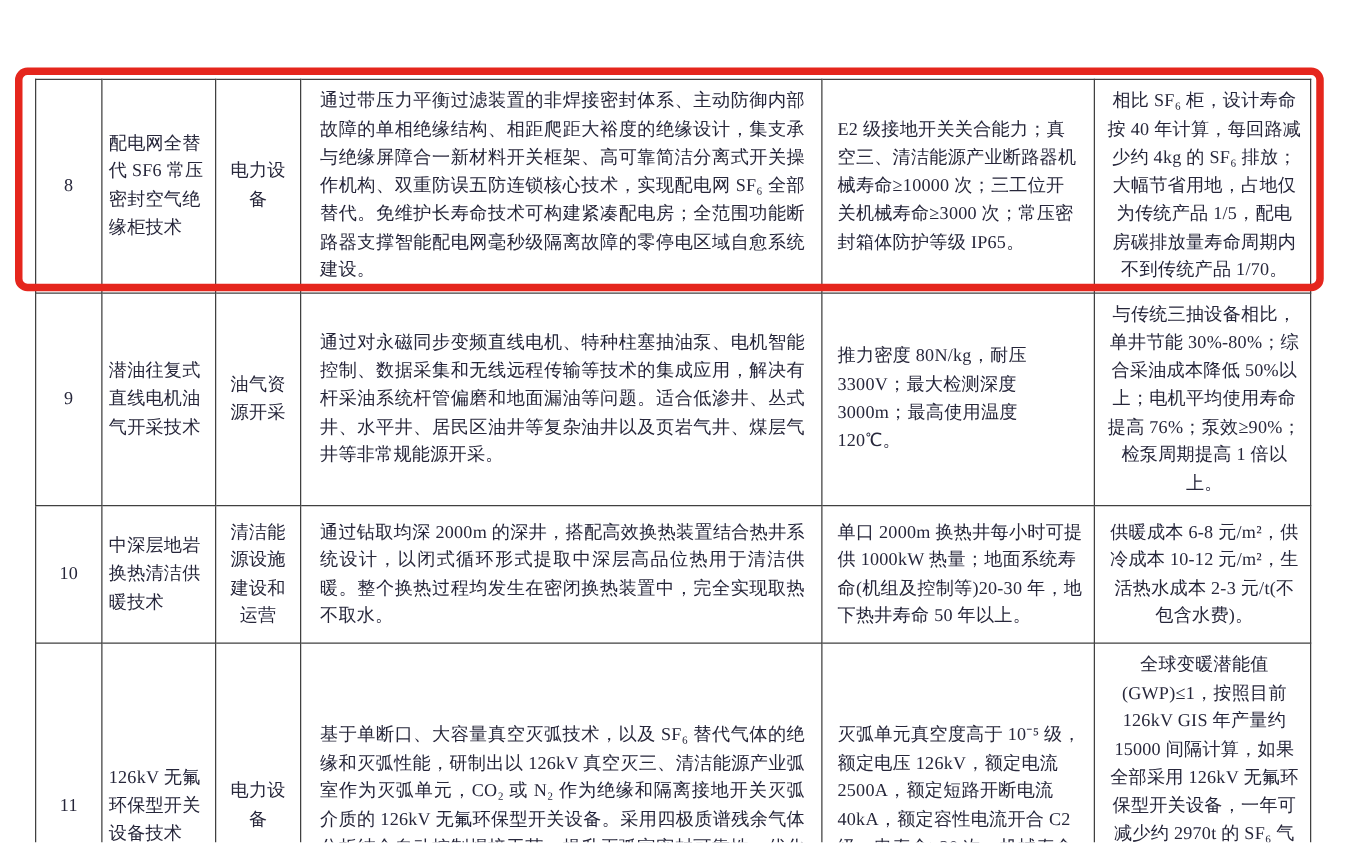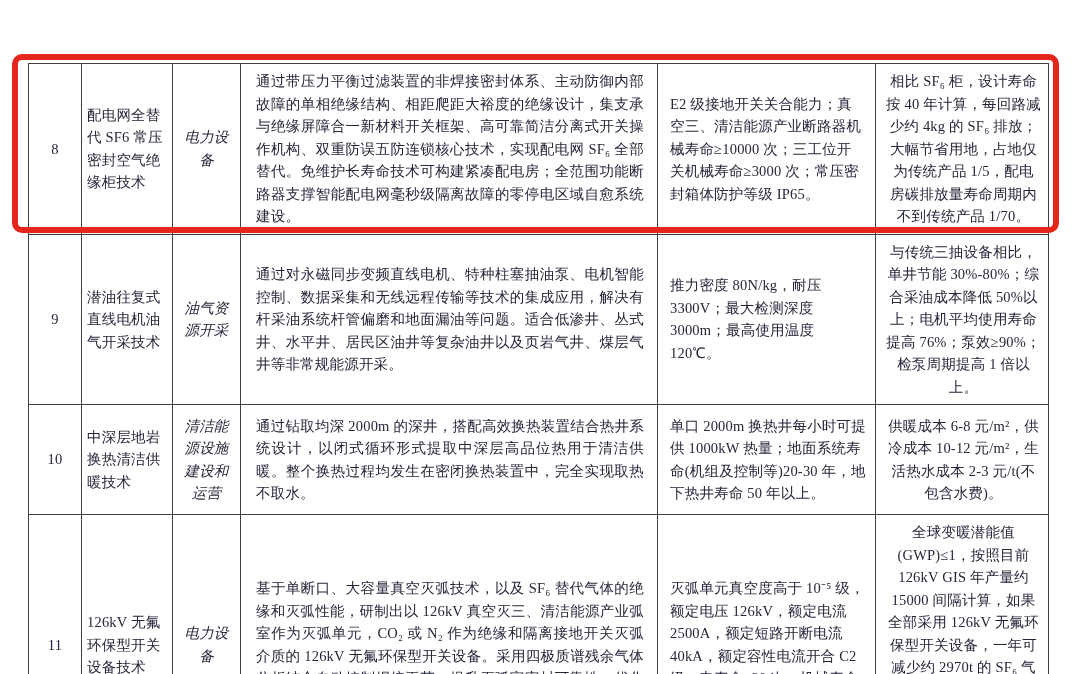--- a/index.html
+++ b/index.html
@@ -45,21 +45,20 @@
     text-align: left;
     padding: 4px 5px;
     line-height: 27px;
     font-size: 14.5px;
   }
   td.col-cat {
     text-align: center;
     padding: 4px 7px;
     line-height: 27px;
     font-size: 14.5px;
-    font-style: italic;
   }
   td.col-desc {
     text-align: justify;
     padding: 6px 13px 6px 15px;
   }
   td.col-ind {
     text-align: left;
     padding: 6px 9px 6px 12px;
     line-height: 25px;
     font-family: Liberation Serif, serif;

